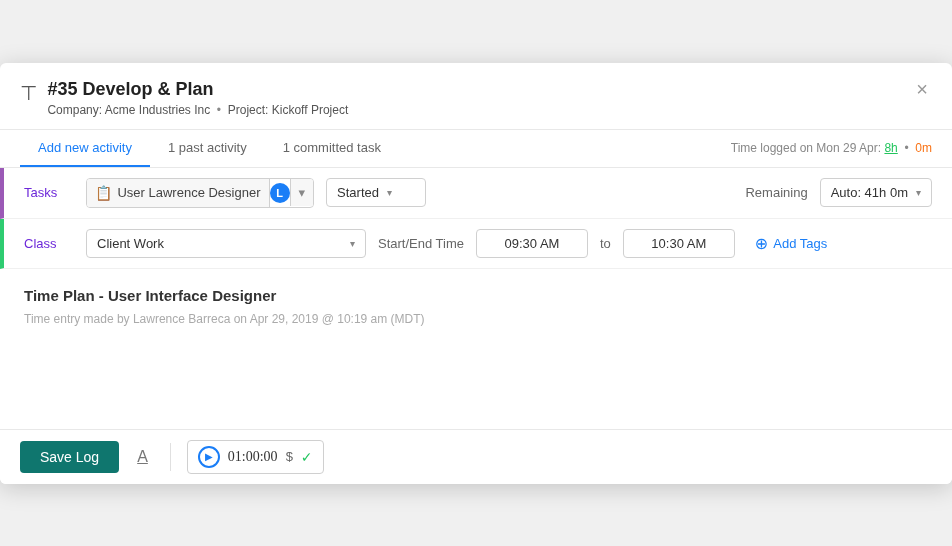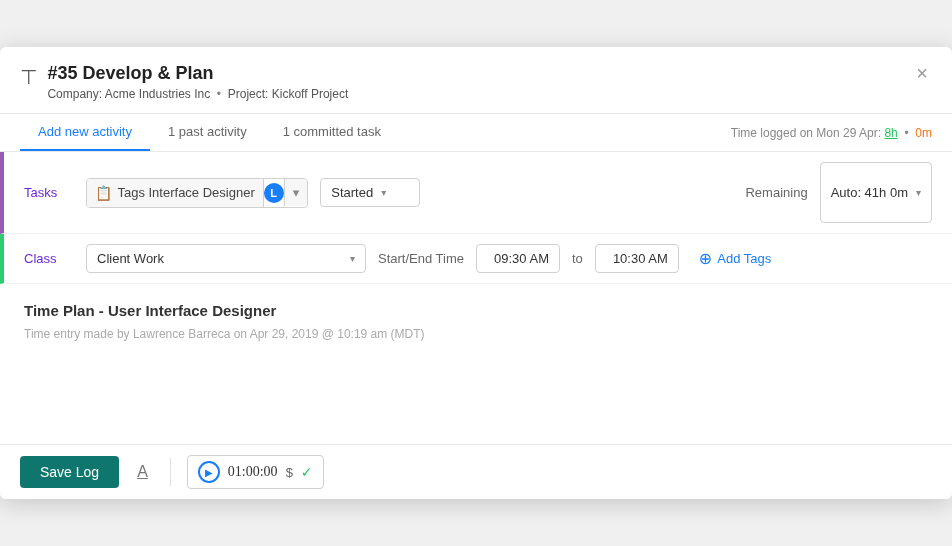--- a/index.html
+++ b/index.html
@@ -173,21 +173,21 @@
       font-size: 13px;
       color: #666;
       margin-left: auto;
     }
     .remaining-select {
       display: flex;
       align-items: center;
       border: 1px solid #d0d0d0;
       border-radius: 4px;
       background: #fff;
-      padding: 22px 10px;
+      padding: 6px 10px;
       font-size: 13px;
       color: #333;
       cursor: pointer;
       gap: 8px;
     }
     
     .class-select {
       display: flex;
       align-items: center;
       border: 1px solid #d0d0d0;
@@ -204,22 +204,22 @@
       font-size: 13px;
       color: #666;
       white-space: nowrap;
     }
     .time-input {
       border: 1px solid #d0d0d0;
       border-radius: 4px;
       padding: 6px 10px;
       font-size: 13px;
       color: #333;
-      width: 84px;
-      text-align: right;
+      width: 112px;
+      text-align: center;
       background: #fff;
     }
     .to-label {
       font-size: 13px;
       color: #666;
     }
     .add-tags-btn {
       display: flex;
       align-items: center;
       gap: 5px;
@@ -352,21 +352,21 @@
     </div>
   </div>
 
   <div class="modal-body">
 
     <div class="form-row purple-border">
       <span class="row-label">Tasks</span>
       <div class="select-with-icon">
         <div class="select-icon-part">
           <span class="clipboard-icon">📋</span>
-          <span>Tags Interface Designer</span>
+          <span>User Lawrence Designer</span>
         </div>
         <div class="avatar-blue">L</div>
         <div class="select-caret">▾</div>
       </div>
       <div class="dropdown-btn">
         <span>Started</span>
         <span class="caret">▾</span>
       </div>
       <span class="remaining-label">Remaining</span>
       <div class="remaining-select">

